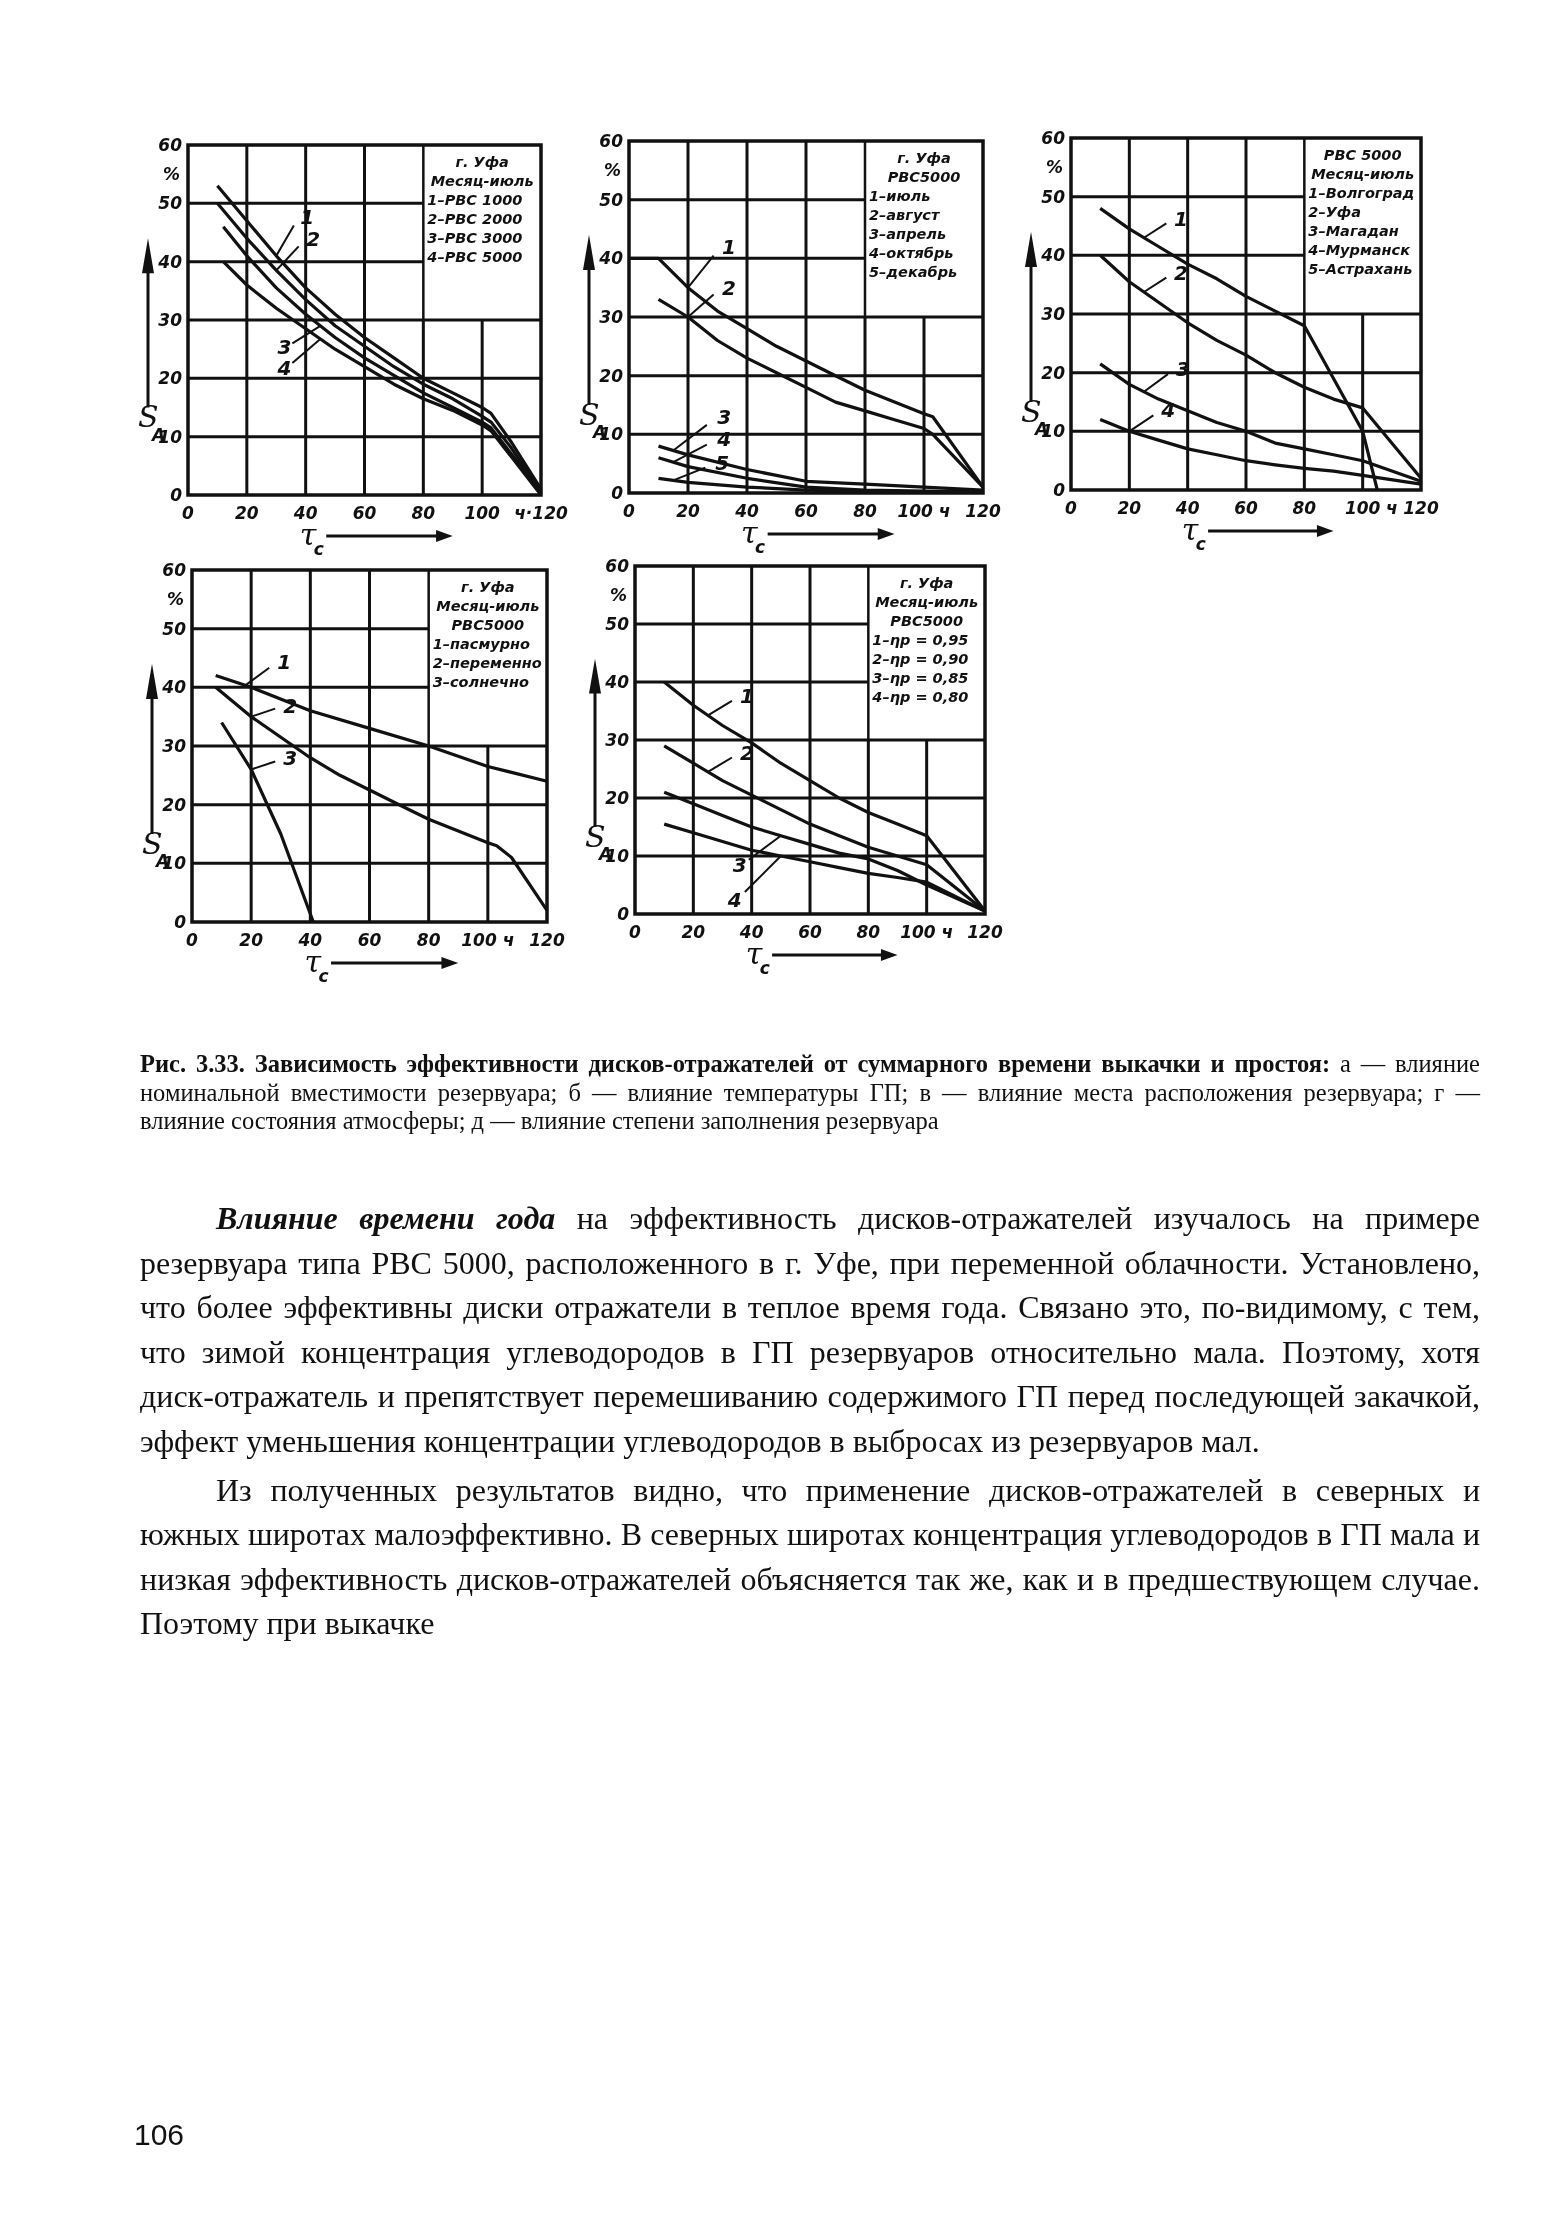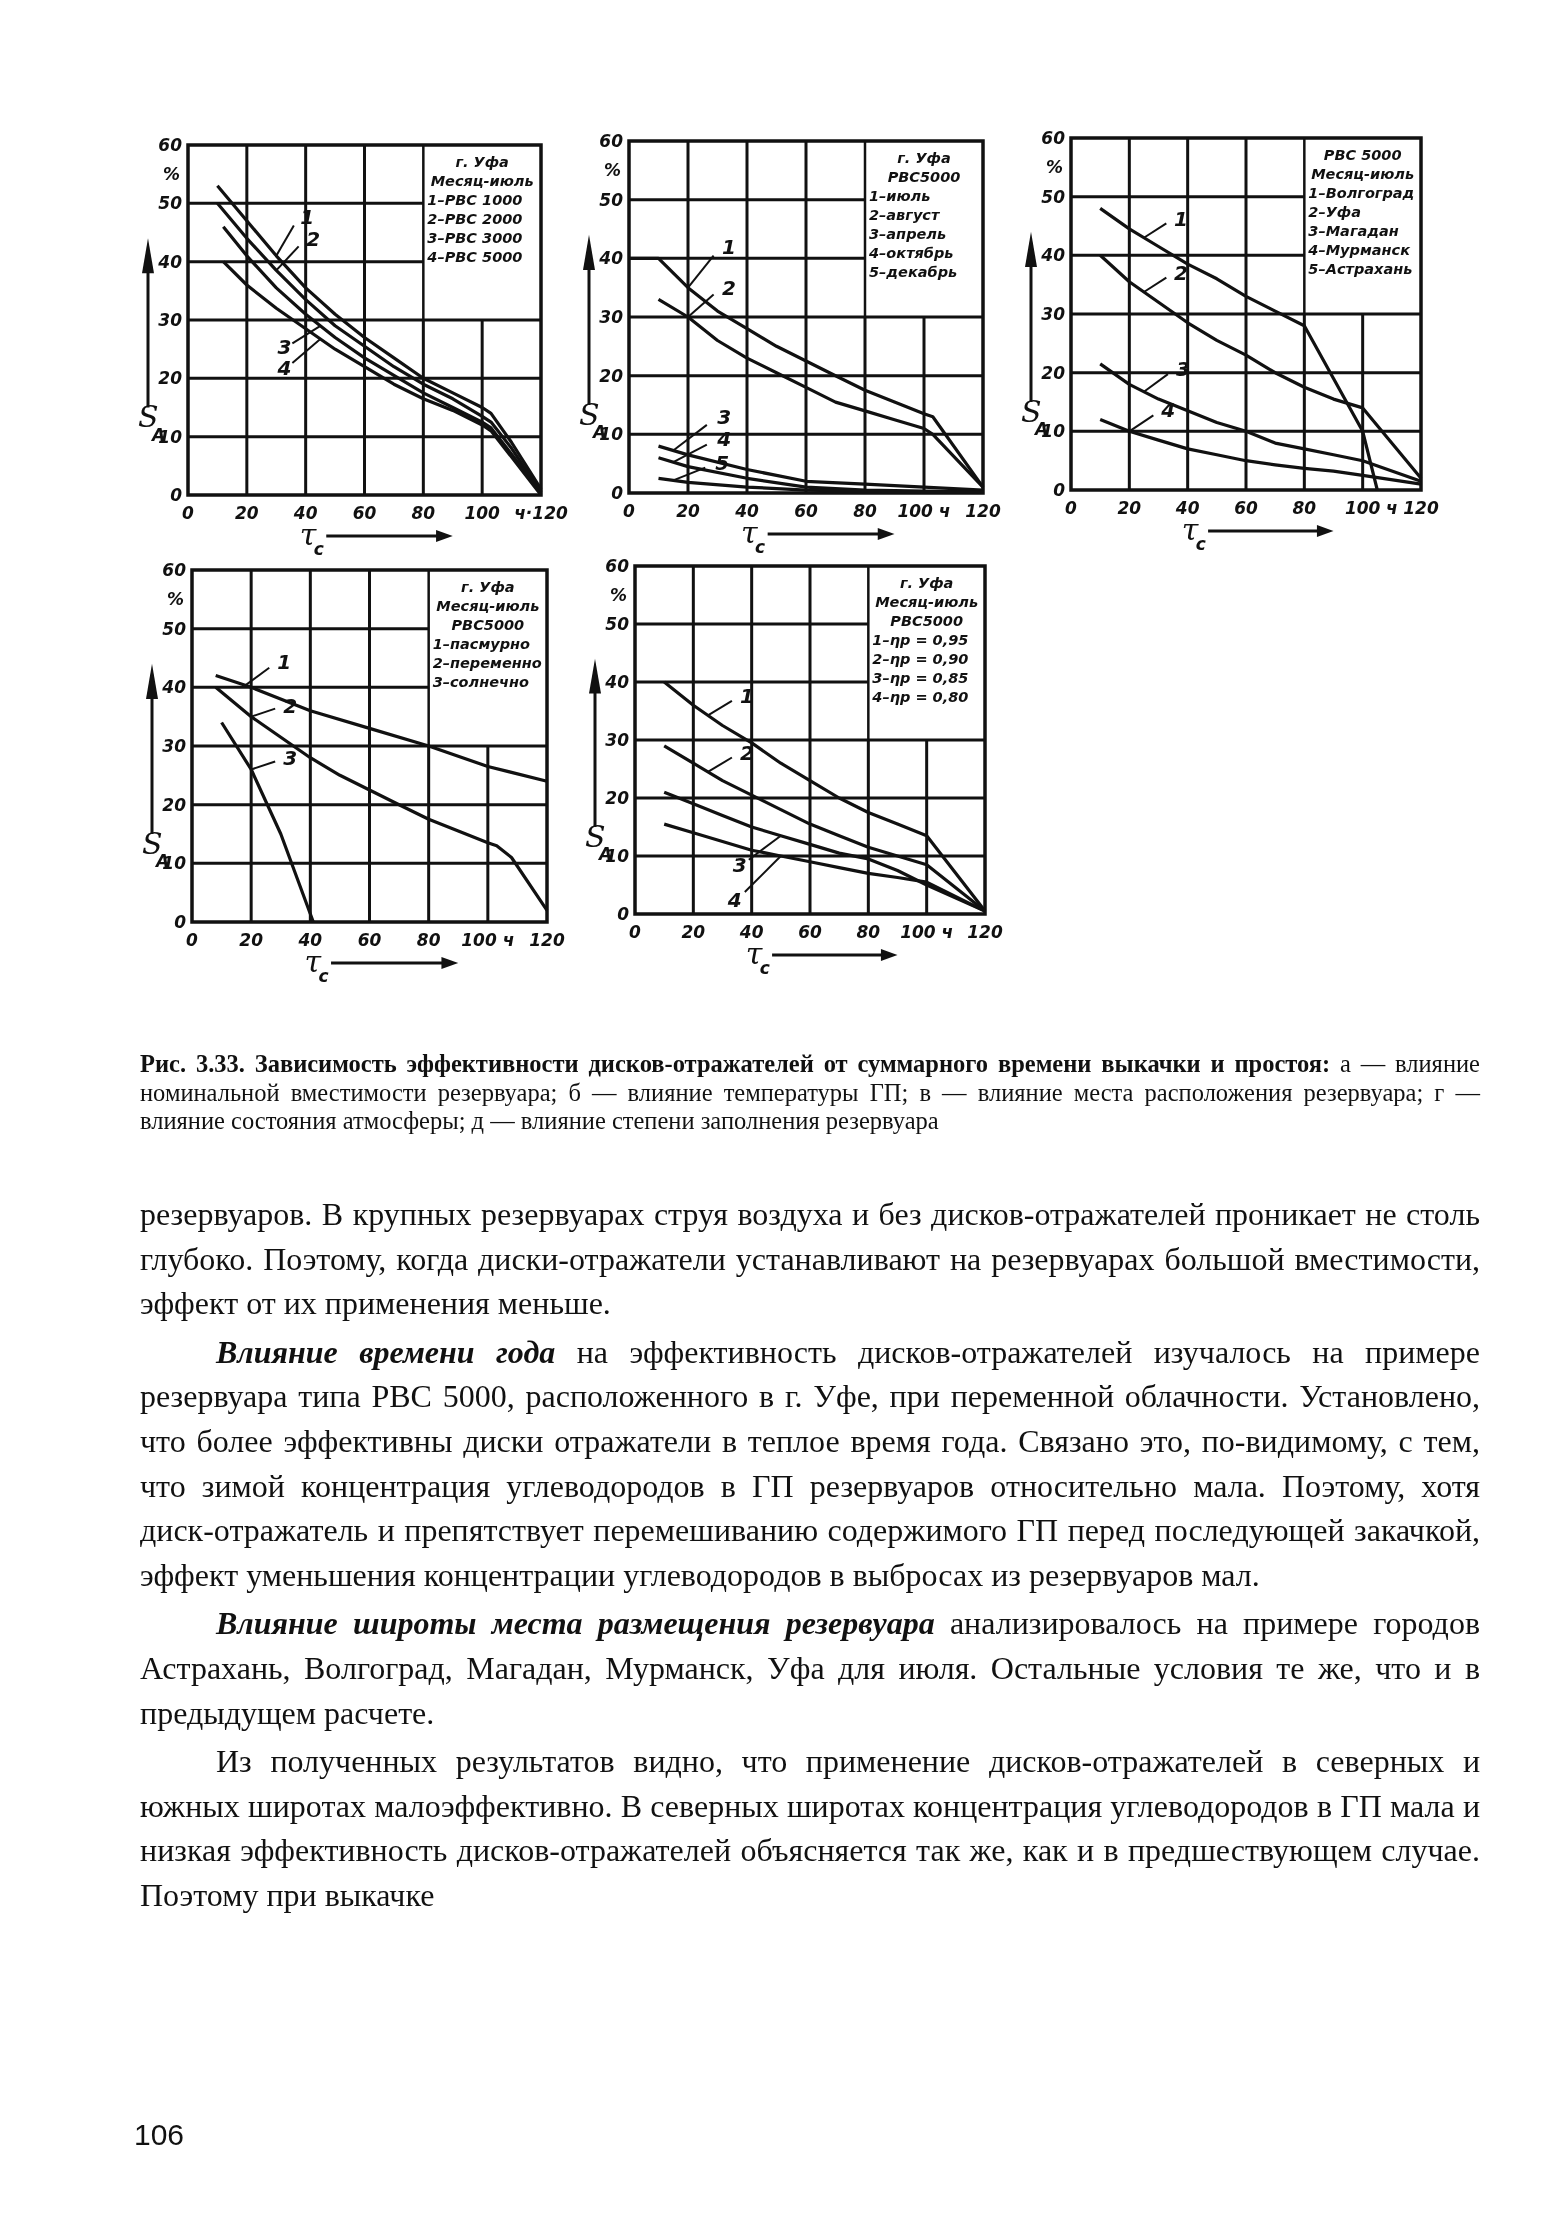--- a/index.html
+++ b/index.html
@@ -325,19 +325,17 @@
       <line x1="780.8333333333334" y1="856" x2="744.8333333333334" y2="892" stroke="#111" stroke-width="2"></line>
       <text x="727.8333333333334" y="907" class="curve-num">4</text>
     </svg>
   </div>
 
 <div class="caption">
   <b>Рис. 3.33. Зависимость эффективности дисков-отражателей от суммарного времени выкачки и простоя:</b><span> а — влияние номинальной вместимости резервуара; б — влияние температуры ГП; в — влияние места расположения резервуара; г — влияние состояния атмосферы; д — влияние степени заполнения резервуара</span>
 </div>
 
 <div class="body-text">
-  <p>резервуаров. В крупных резервуарах струя воздуха и без дисков-отражателей проникает не столь глубоко. Поэтому, когда диски-отражатели устанавливают на резервуарах большой вместимости, эффект от их применения меньше.</p>
   <p class="indent"><em>Влияние времени года</em><span> на эффективность дисков-отражателей изучалось на примере резервуара типа РВС 5000, расположенного в г. Уфе, при переменной облачности. Установлено, что более эффективны диски отражатели в теплое время года. Связано это, по-видимому, с тем, что зимой концентрация углеводородов в ГП резервуаров относительно мала. Поэтому, хотя диск-отражатель и препятствует перемешиванию содержимого ГП перед последующей закачкой, эффект уменьшения концентрации углеводородов в выбросах из резервуаров мал.</span></p>
-  <p class="indent"><em>Влияние широты места размещения резервуара</em><span> анализировалось на примере городов Астрахань, Волгоград, Магадан, Мурманск, Уфа для июля. Остальные условия те же, что и в предыдущем расчете.</span></p>
   <p class="indent">Из полученных результатов видно, что применение дисков-отражателей в северных и южных широтах малоэффективно. В северных широтах концентрация углеводородов в ГП мала и низкая эффективность дисков-отражателей объясняется так же, как и в предшествующем случае. Поэтому при выкачке</p>
 </div>
 
 <div class="page-number">106</div>
 
 </body></html>

